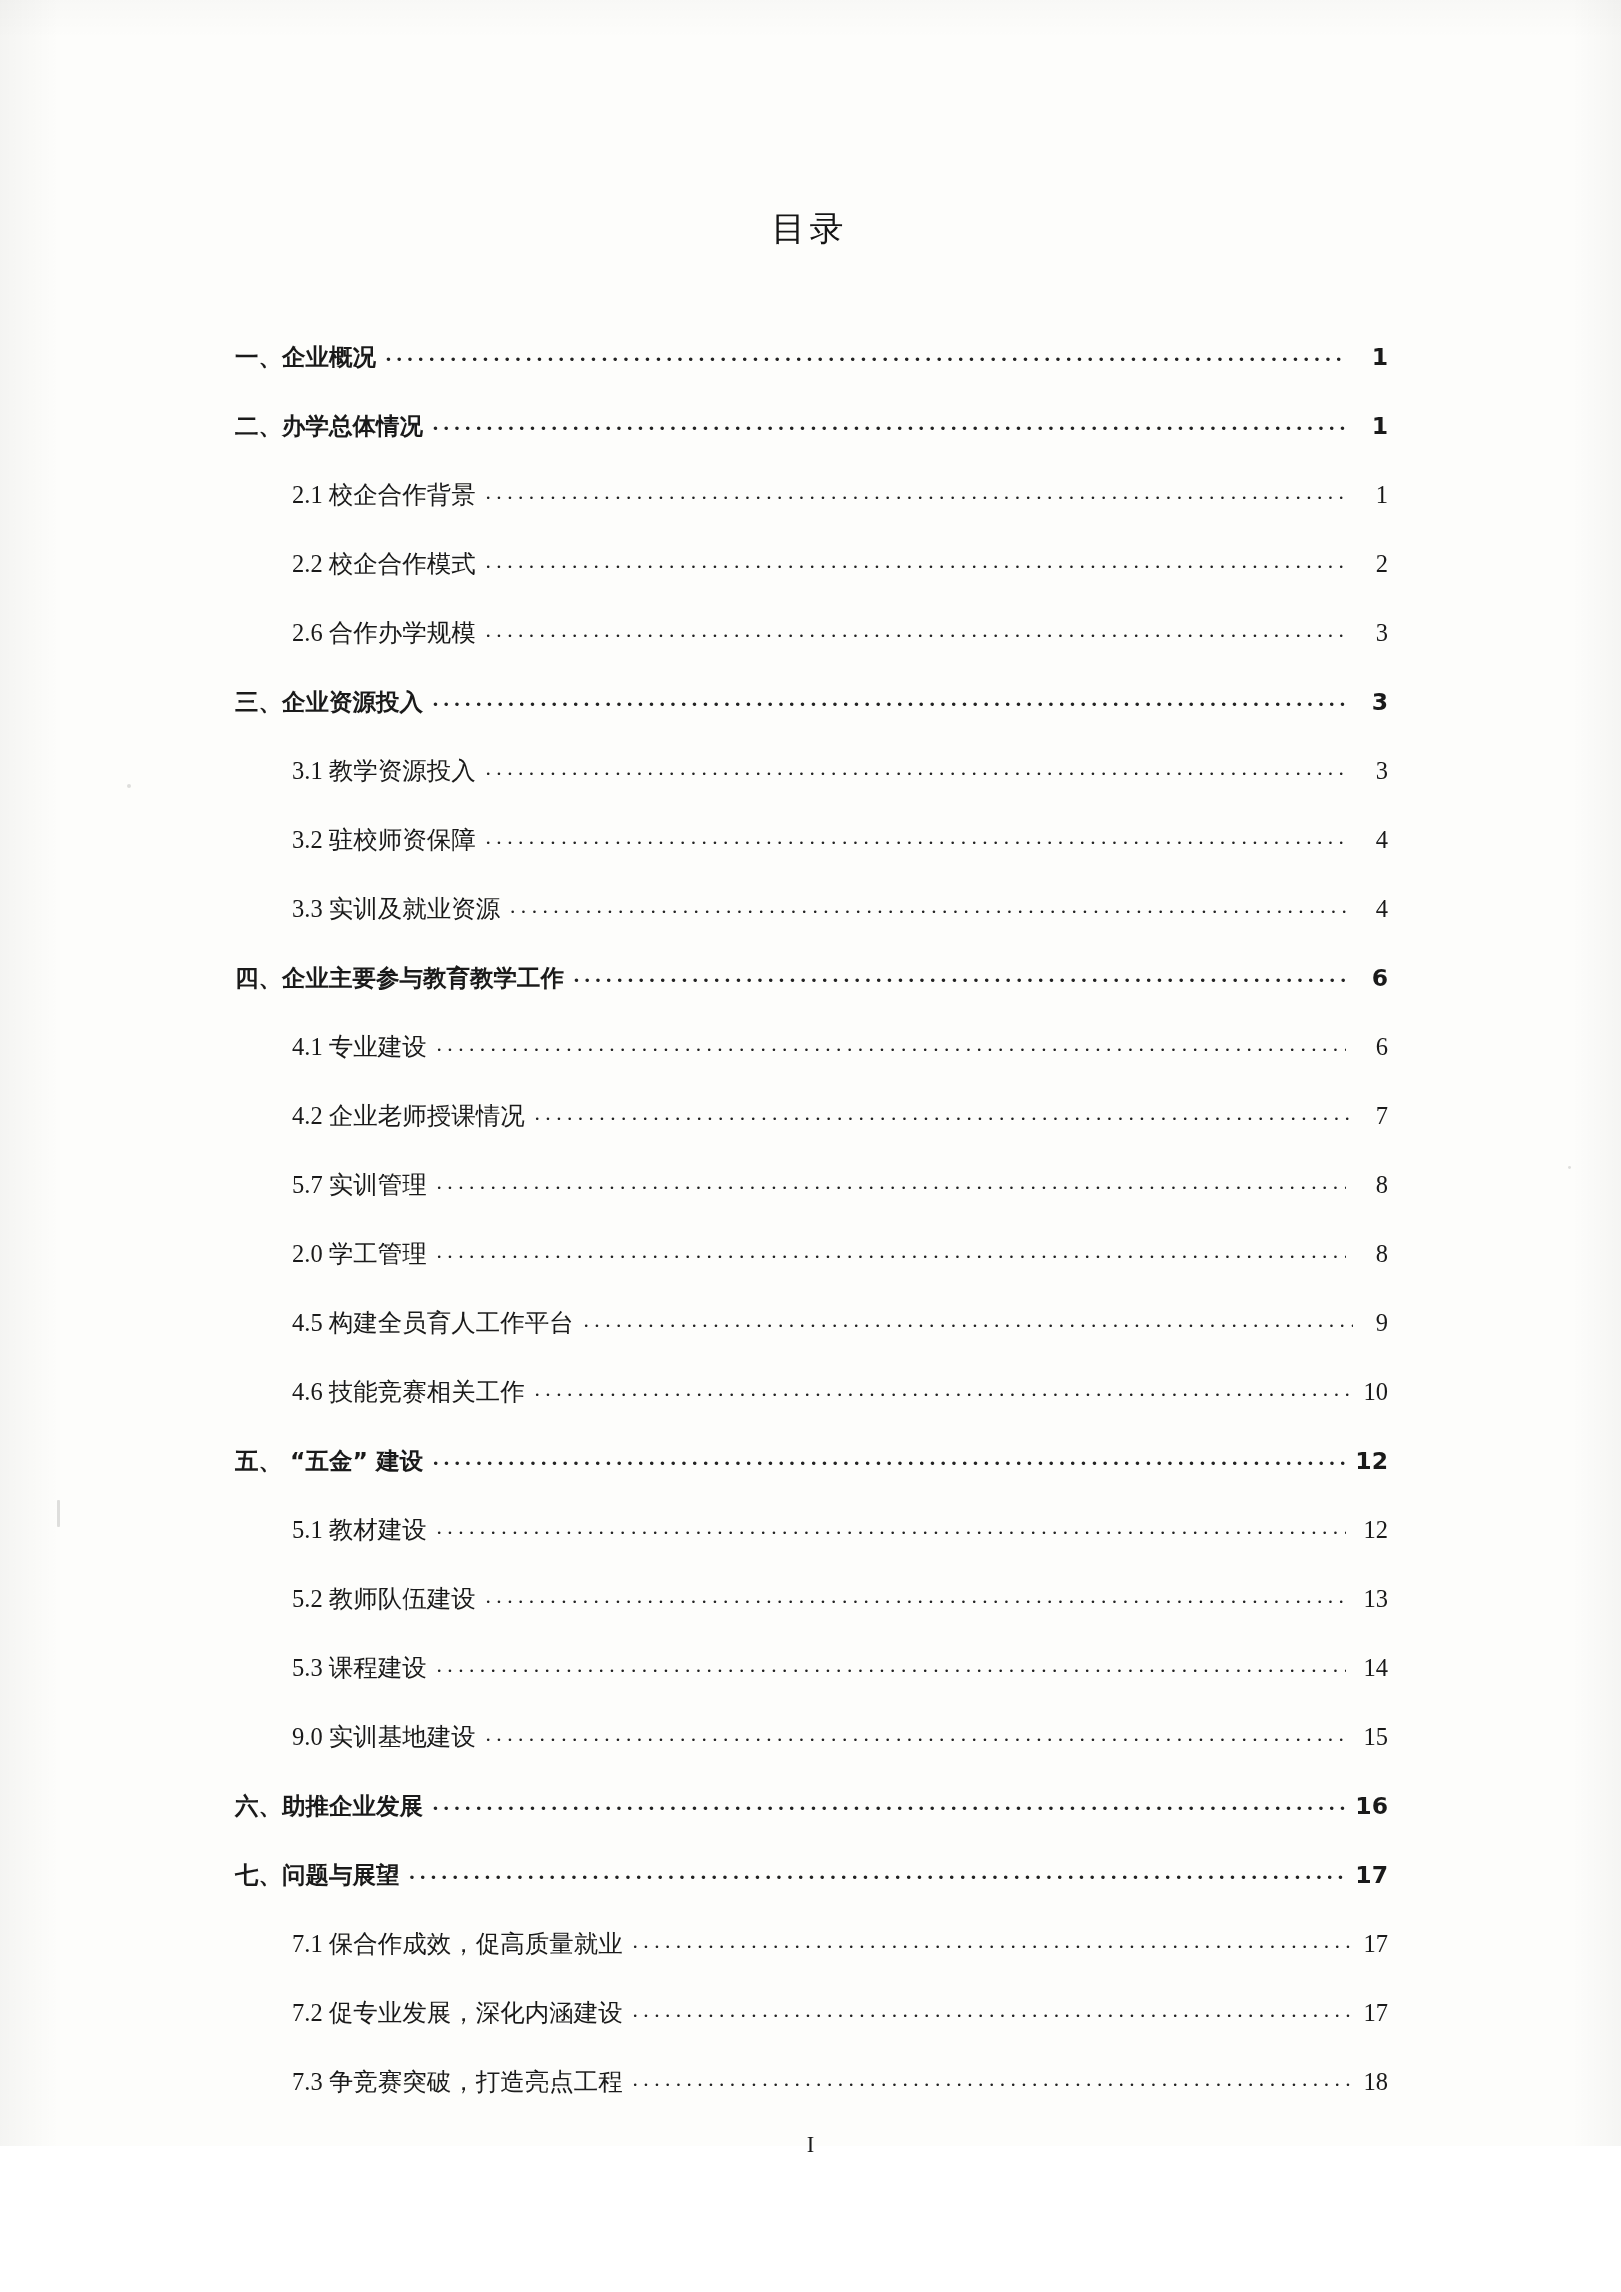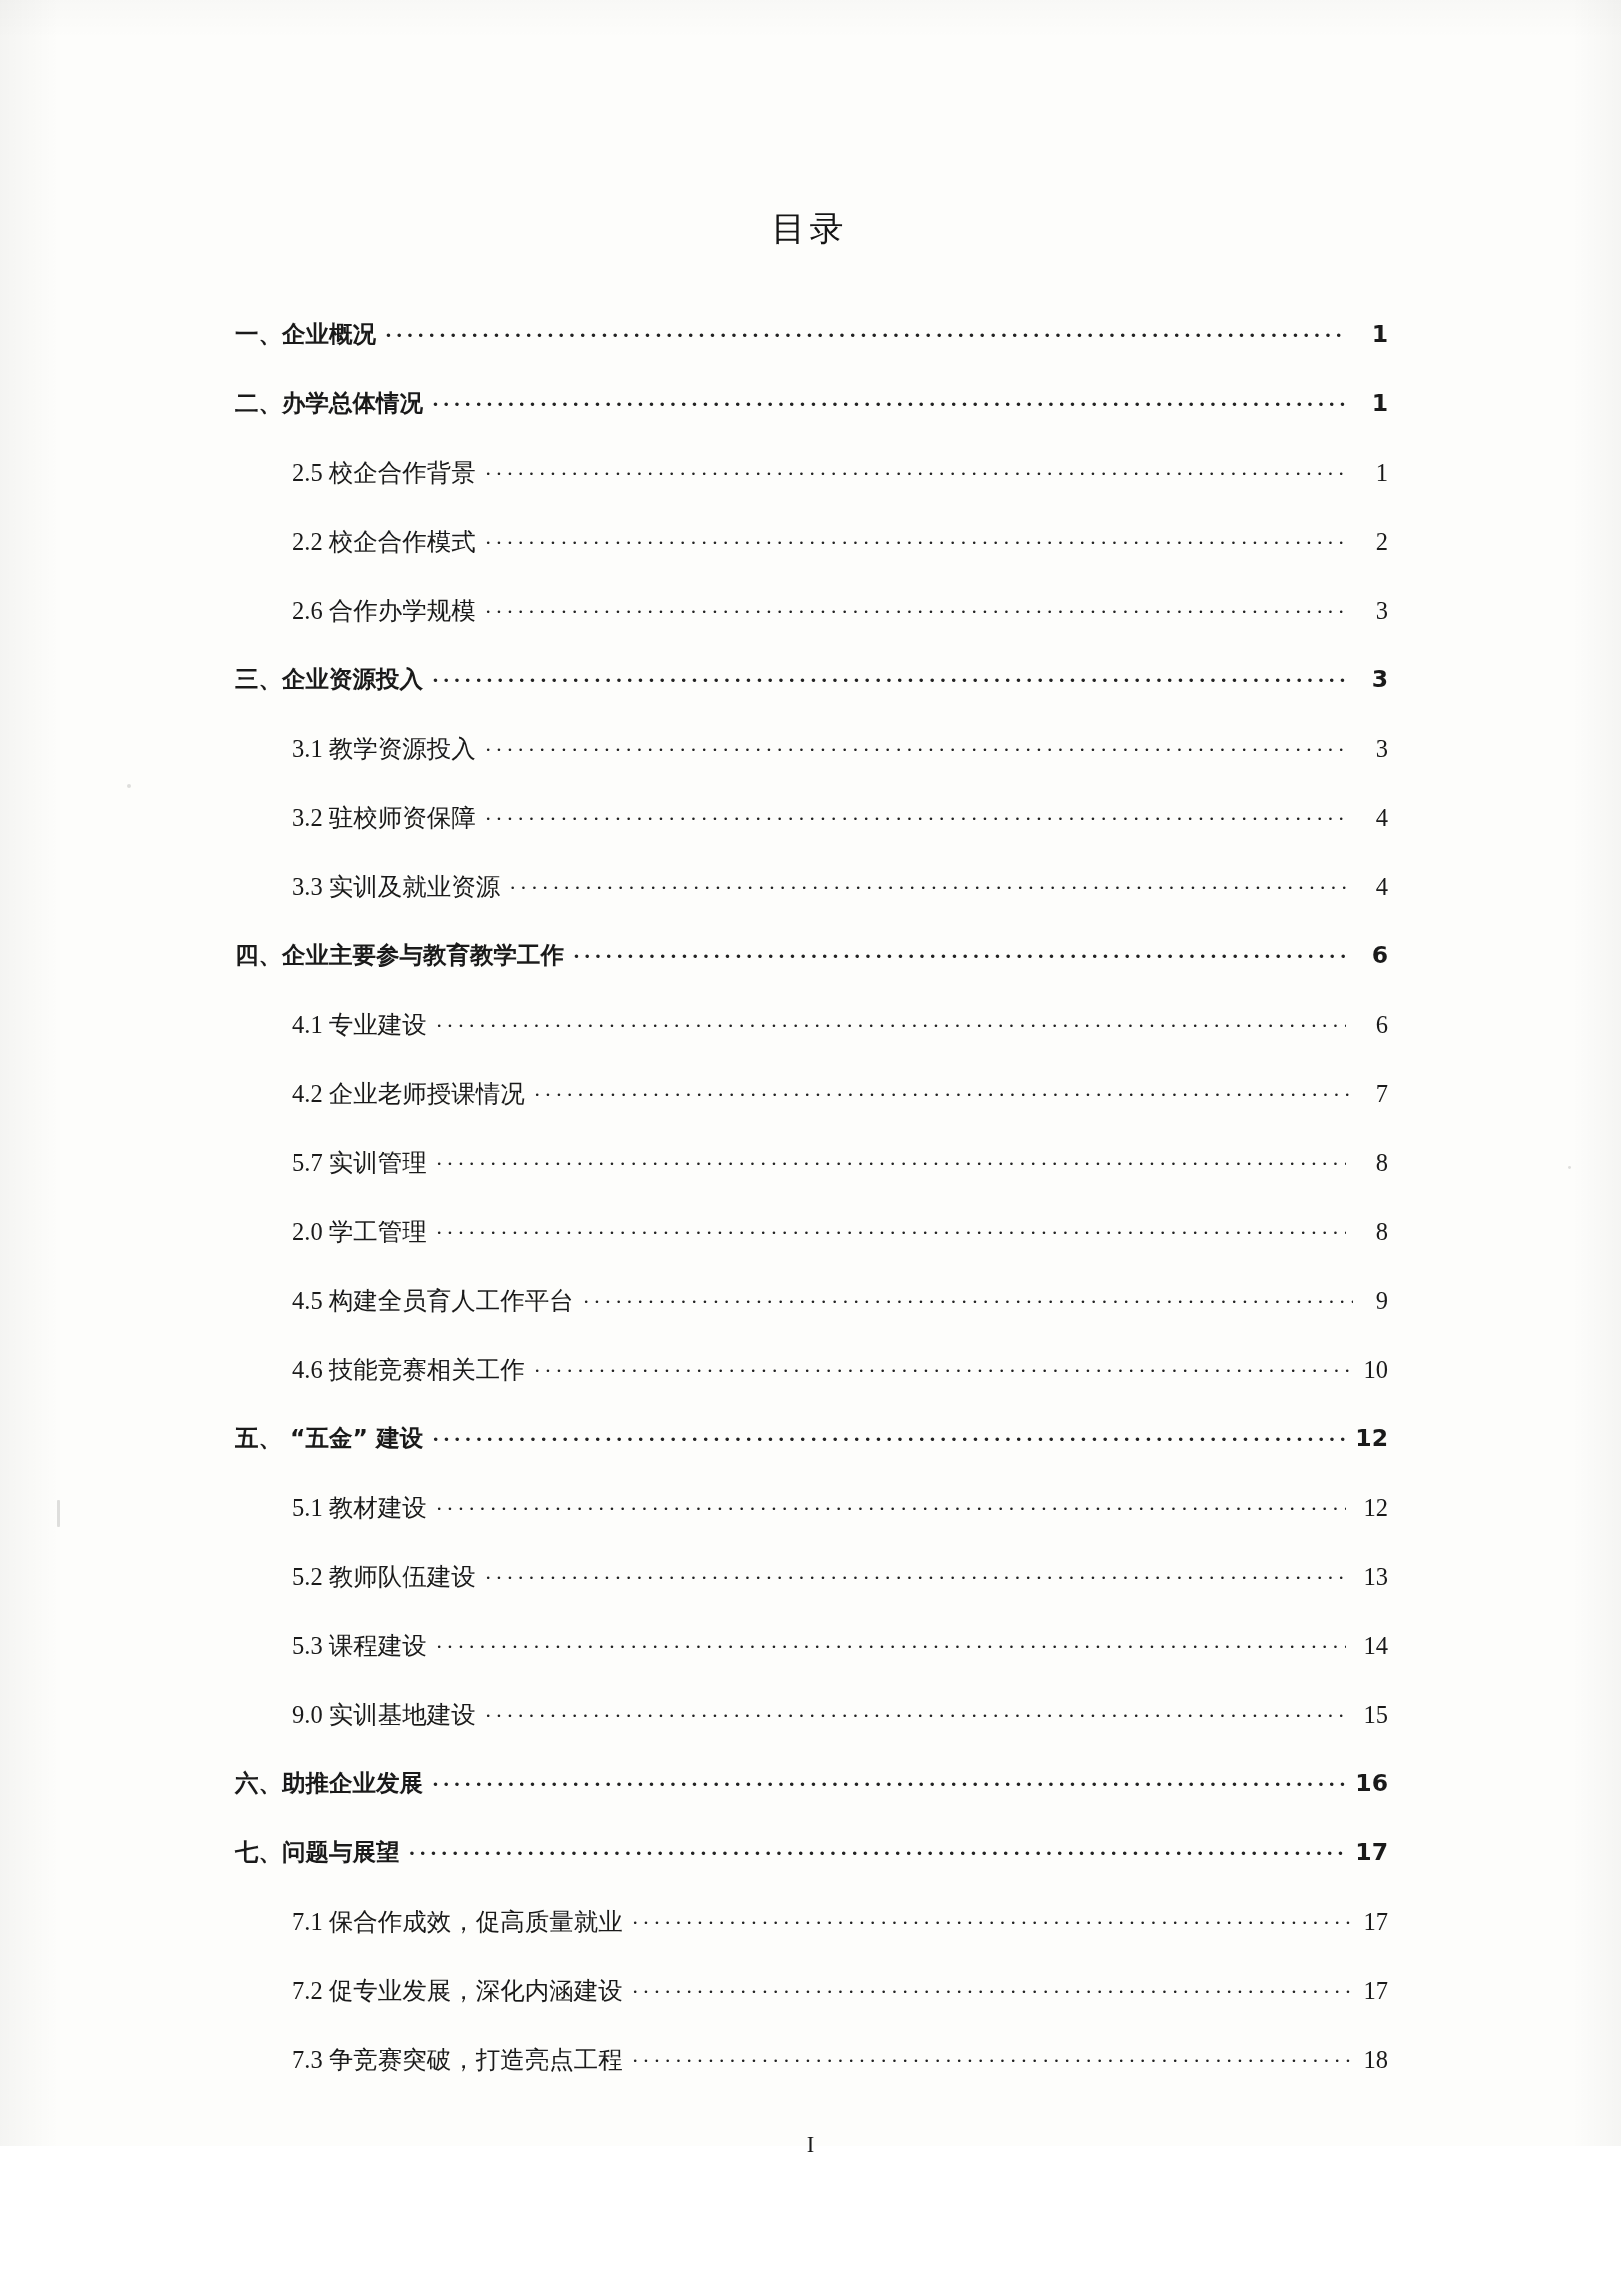--- a/index.html
+++ b/index.html
@@ -46,21 +46,21 @@
     margin-top: 206px;
     margin-bottom: 0;
     font-family: "Liberation Serif", "DejaVu Serif", serif;
     color: #151515;
   }
   .toc {
     margin-top: 71px;
   }
   .toc-row {
     display: flex;
-    align-items: flex-start;
+    align-items: center;
     font-size: 24.5px;
     line-height: 1;
     margin-bottom: 0;
     height: 69px;
   }
   .toc-row.level1 {
     font-weight: bold;
     font-family: "DejaVu Sans", "Liberation Sans", sans-serif;
     font-size: 23.5px;
     padding-left: 3.9px;
@@ -134,21 +134,21 @@
         <span class="toc-page">1</span>
       </div>
 
       <div class="toc-row level1">
         <span class="toc-label">二、办学总体情况</span>
         <span class="toc-dots">...................................................................................................................</span>
         <span class="toc-page">1</span>
       </div>
 
       <div class="toc-row level2">
-        <span class="toc-label">2.5 校企合作背景</span>
+        <span class="toc-label">2.1 校企合作背景</span>
         <span class="toc-dots">...................................................................................................................</span>
         <span class="toc-page">1</span>
       </div>
 
       <div class="toc-row level2">
         <span class="toc-label">2.2 校企合作模式</span>
         <span class="toc-dots">...................................................................................................................</span>
         <span class="toc-page">2</span>
       </div>
 

